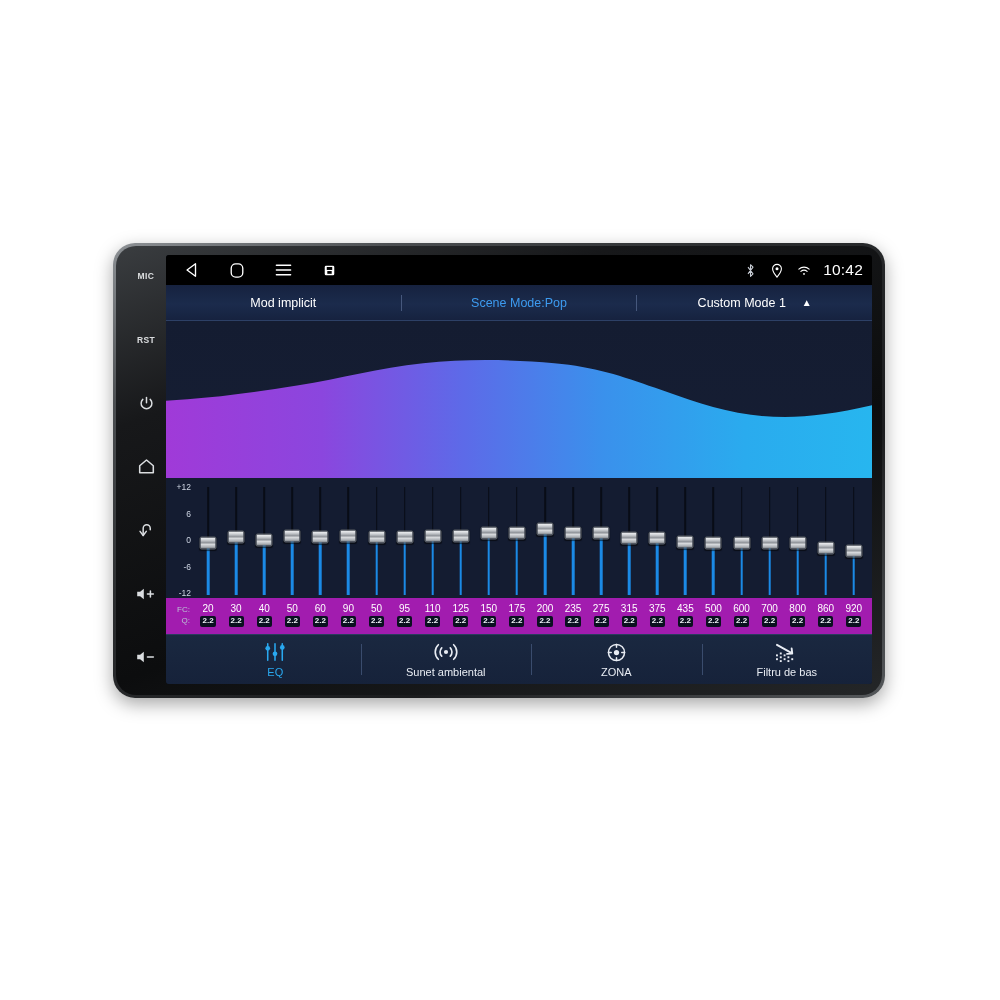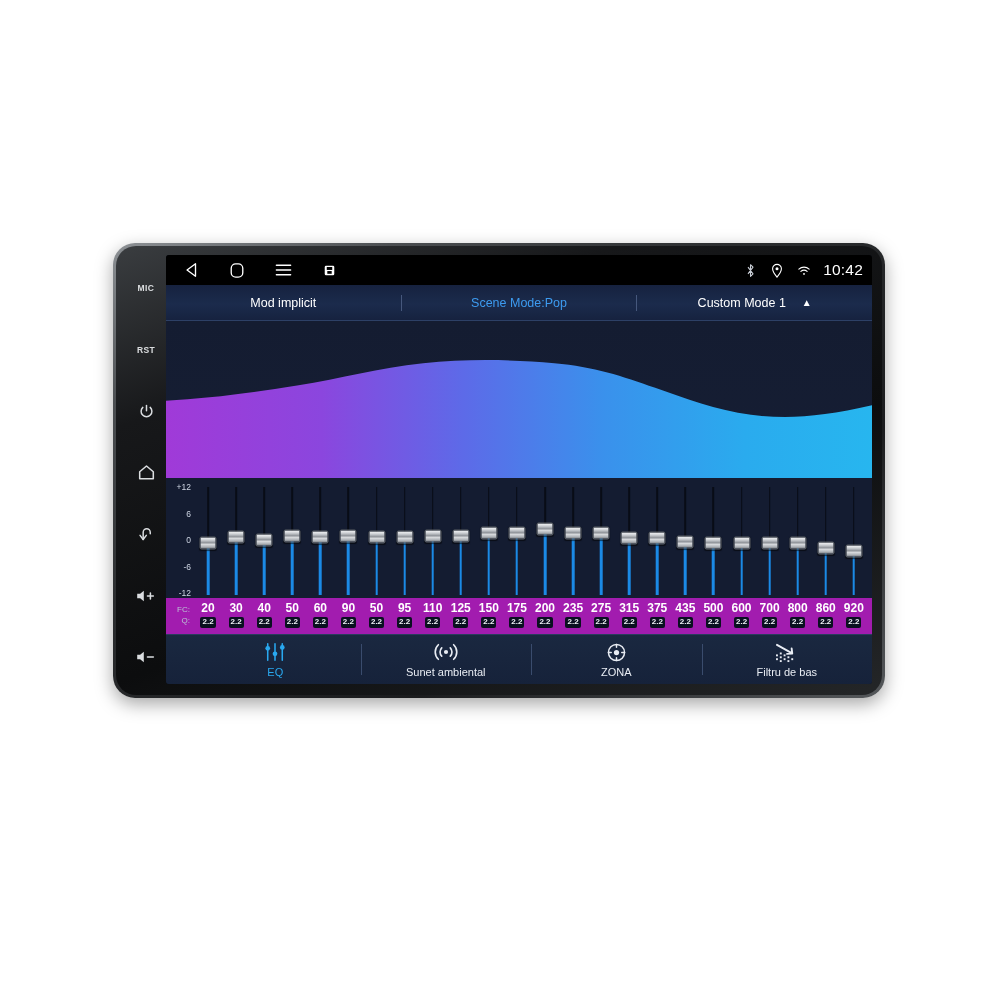--- a/index.html
+++ b/index.html
@@ -35,21 +35,20 @@
     align-items: center; justify-content: space-between;
     padding: 10px 0 16px 0;
     flex: 0 0 40px;
   }
   .hw-btn {
     color: #e9ebed;
     font-size: 8.5px; font-weight: bold; letter-spacing: .4px;
     display: flex; align-items: center; justify-content: center;
     width: 26px; height: 22px;
     opacity: .92;
-    margin-top: 12px;
   }
   .hw-btn svg { display:block; }
 
   
   .screen {
     flex: 1 1 auto;
     height: 100%;
     border-radius: 3px;
     overflow: hidden;
     background: #0d1322;
@@ -166,21 +165,21 @@
   }
   .fcq-labels span { font-size: 8px; color: #b9c2d4; line-height: 1; }
   .fcq-cols { flex: 1 1 auto; display: flex; padding-right: 4px; }
   .fcq-col {
     flex: 1 1 0;
     display: flex; flex-direction: column;
     align-items: center; justify-content: center;
     gap: 2px;
   }
   .fc-v {
-    font-size: 12px; color: #ffffff; line-height: 1.1; font-weight: bold;
+    font-size: 10px; color: #ffffff; line-height: 1.1; font-weight: normal;
   }
   .q-v {
     font-size: 8px; color: #eef1f6; line-height: 1.1; font-weight: bold;
     background: #0a1020;
     border-radius: 2px;
     padding: 1px 2px;
   }
 
   
   .tabbar {

